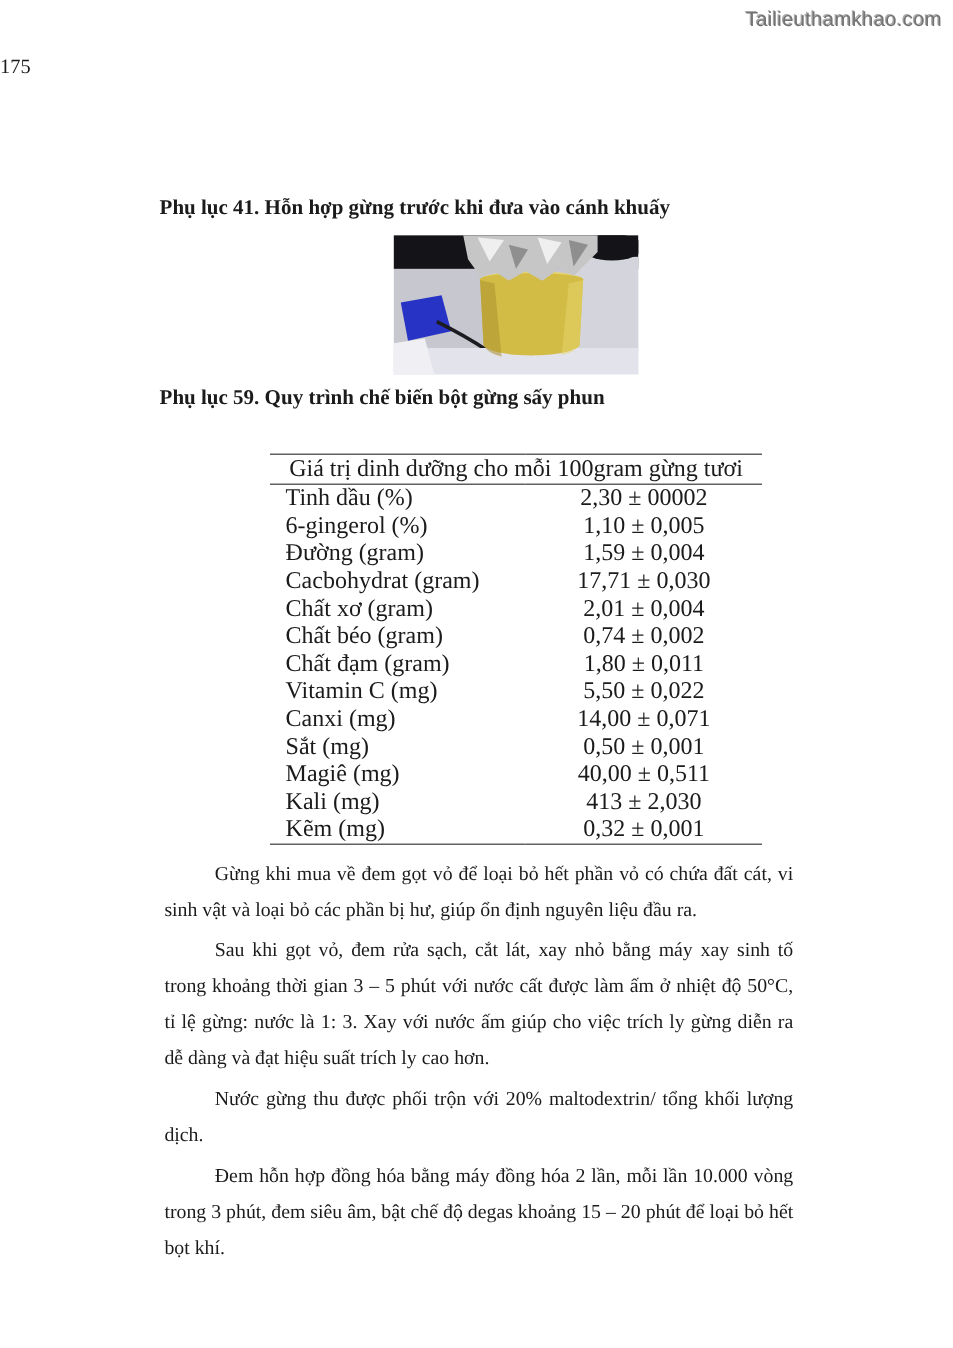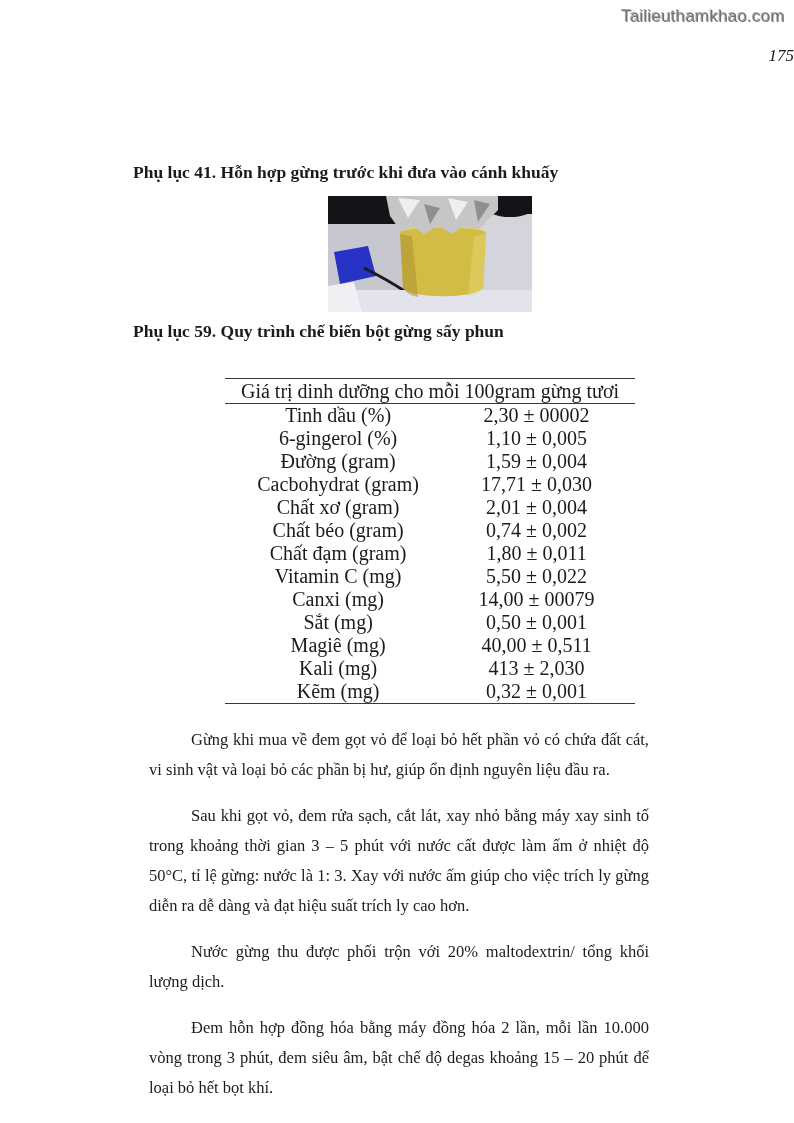--- a/index.html
+++ b/index.html
@@ -20,23 +20,22 @@
     font-size: 17px;
     color: #737373;
     text-shadow: -1px -1px 0 #ababab, 1px 1px 0 #ffffff;
     letter-spacing: 0.2px;
   }
   .page-number {
     position: absolute;
     top: 46px;
     left: 0;
     width: 100%;
-    text-align: right;
+    text-align: left;
     font-size: 17px;
-    font-style: italic;
   }
   .heading {
     position: absolute;
     left: 133px;
     width: 532px;
     font-size: 17.5px;
     font-weight: bold;
     line-height: 24px;
   }
   .h58 { top: 160px; }
@@ -71,32 +70,32 @@
     border-top: 1.5px solid #3a3a3a;
     border-bottom: 1.5px solid #3a3a3a;
     height: 24px;
     padding: 0;
   }
   table.nutrition tbody td {
     height: 22px;
     padding: 0;
     vertical-align: middle;
   }
-  table.nutrition td.lbl { width: 52%; padding-left: 13px; text-align: center; }
+  table.nutrition td.lbl { width: 52%; padding-left: 13px; text-align: left; }
   table.nutrition td.val { width: 48%; text-align: center; }
   .bodytext {
     position: absolute;
     top: 709px;
     left: 133px;
     width: 532px;
     font-size: 16.5px;
     line-height: 30px;
     text-align: justify;
   }
-  .para { margin: 16px; text-indent: 42px; }
+  .para { margin: 4px; text-indent: 42px; }
 </style>
 </head>
 <body>
 
 <div class="page">
 
   <div class="watermark">Tailieuthamkhao.com</div>
 
   <div class="page-number">175</div>
 
@@ -170,21 +169,21 @@
           <td class="val">1,80 ± 0,011</td>
         </tr>
 
         <tr>
           <td class="lbl">Vitamin C (mg)</td>
           <td class="val">5,50 ± 0,022</td>
         </tr>
 
         <tr>
           <td class="lbl">Canxi (mg)</td>
-          <td class="val">14,00 ± 00079</td>
+          <td class="val">14,00 ± 0,071</td>
         </tr>
 
         <tr>
           <td class="lbl">Sắt (mg)</td>
           <td class="val">0,50 ± 0,001</td>
         </tr>
 
         <tr>
           <td class="lbl">Magiê (mg)</td>
           <td class="val">40,00 ± 0,511</td>

